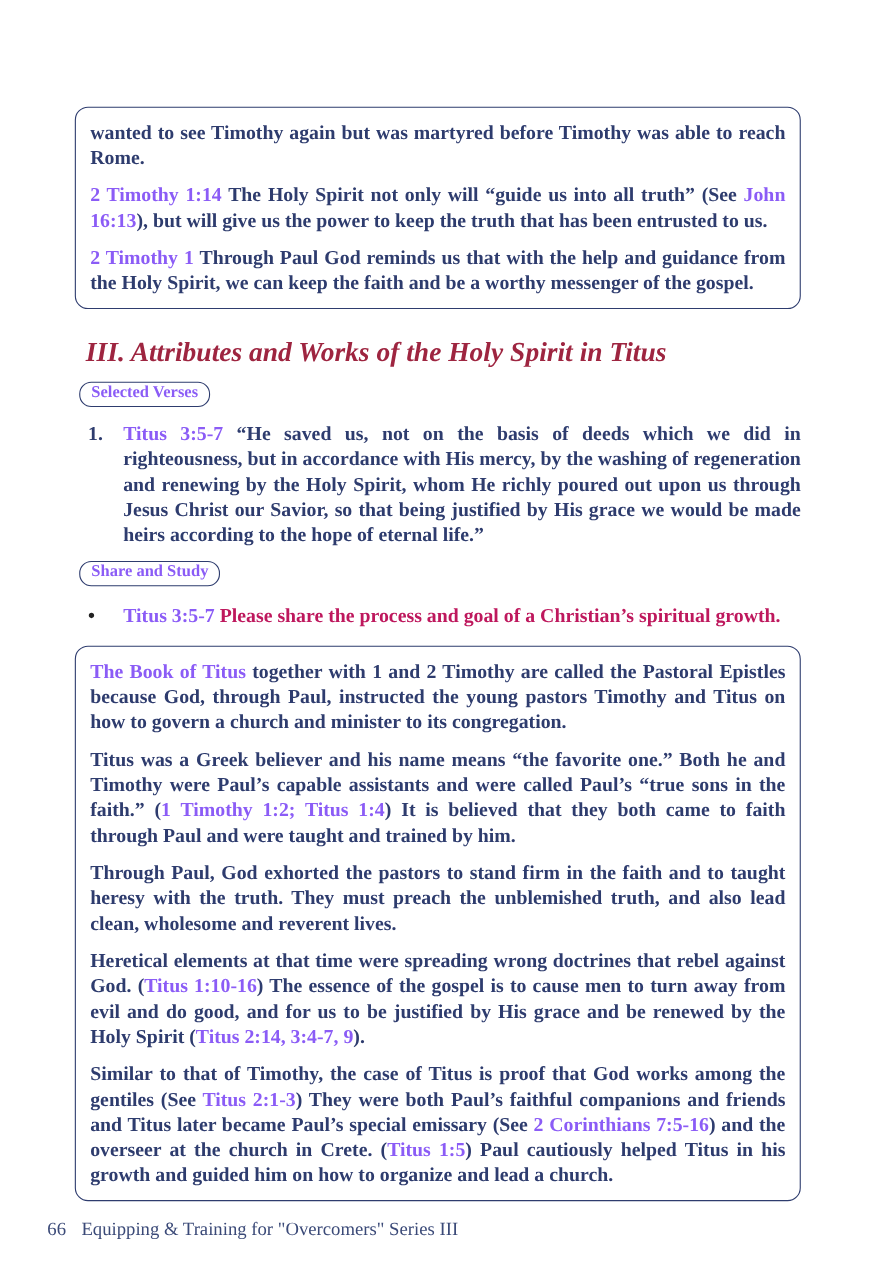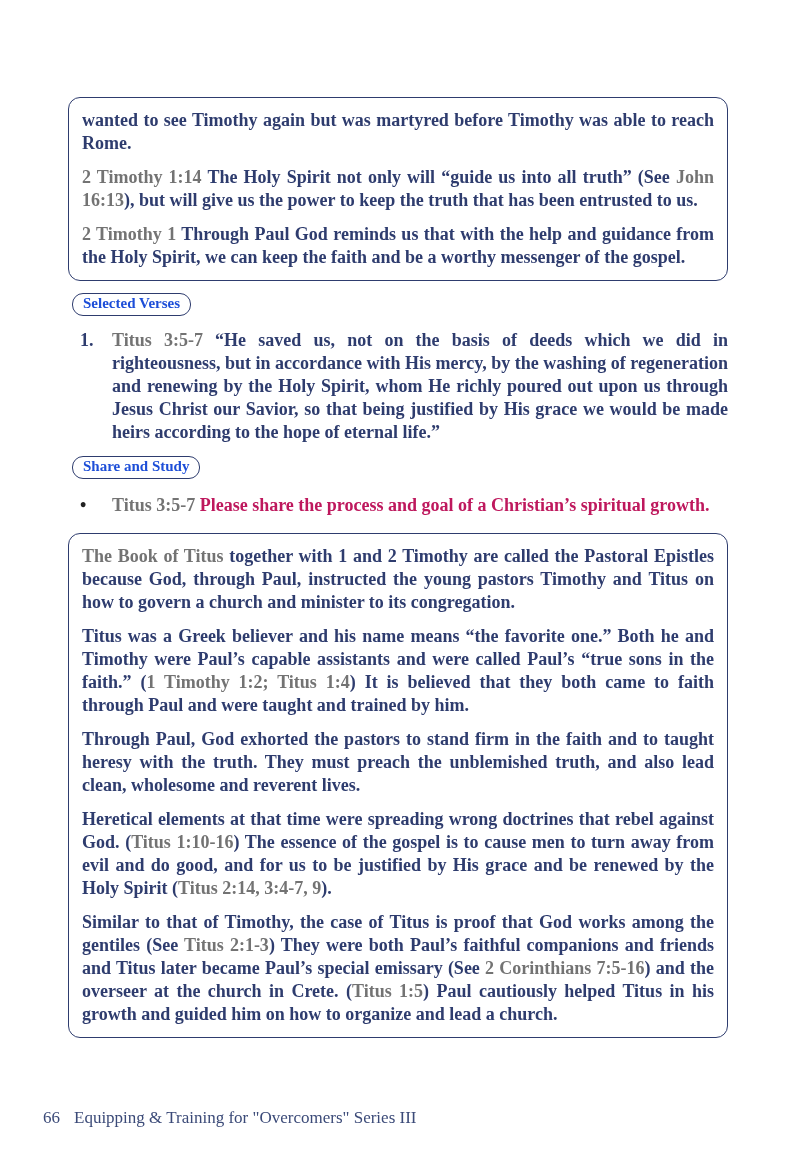--- a/index.html
+++ b/index.html
@@ -21,39 +21,39 @@
   }
   .rich-para {
     margin: 0 0 11px 0;
     font-size: 18px;
     line-height: 23px;
     font-weight: bold;
     text-align: justify;
   }
   .rich-para:last-child { margin-bottom: 0; }
   .c-navy  { color: #2e3c6e; }
-  .c-red   { color: #737373; }
+  .c-red   { color: #8b5cf6; }
   .c-green { color: #be185d; }
   .section-heading {
     margin: 26px 0 0 10px;
     font-style: italic;
     font-weight: bold;
     font-size: 25px;
     line-height: 28px;
     color: #9e2540;
   }
   .badge {
     display: inline-block;
     margin: 12px 0 0 4px;
     border: 1.5px solid #2e3c6e;
     border-radius: 11px;
     padding: 1px 10px 3px 10px;
     font-size: 15px;
     font-weight: bold;
-    color: #1d4ed8;
+    color: #8b5cf6;
     background: #ffffff;
   }
   .badge-share { }
   .list-item {
     display: flex;
     align-items: flex-start;
     margin: 13px 0 0 12px;
   }
   .list-item .marker {
     flex: 0 0 32px;
@@ -93,20 +93,21 @@
 <body>
 
 <div class="page">
 
   <div class="box top-box">
       <p class="rich-para"><span class="c-navy">wanted to see Timothy again but was martyred before Timothy was able to reach Rome.</span></p>
       <p class="rich-para"><span class="c-red">2 Timothy 1:14 </span><span class="c-navy">The Holy Spirit not only will “guide us into all truth” (See </span><span class="c-red">John 16:13</span><span class="c-navy">), but will give us the power to keep the truth that has been entrusted to us.</span></p>
       <p class="rich-para"><span class="c-red">2 Timothy 1 </span><span class="c-navy">Through Paul God reminds us that with the help and guidance from the Holy Spirit, we can keep the faith and be a worthy messenger of the gospel.</span></p>
     </div>
 
+  <h2 class="section-heading">III. Attributes and Works of the Holy Spirit in Titus</h2>
 
   <div>
     <span class="badge">Selected Verses</span>
   </div>
 
   <div class="list-item">
     <span class="marker">1.</span>
     <p class="item-text">
       <span class="c-red">Titus 3:5-7 </span><span class="c-navy">“He saved us, not on the basis of deeds which we did in righteousness, but in accordance with His mercy, by the washing of regeneration and renewing by the Holy Spirit, whom He richly poured out upon us through Jesus Christ our Savior, so that being justified by His grace we would be made heirs according to the hope of eternal life.”</span>
     </p>

